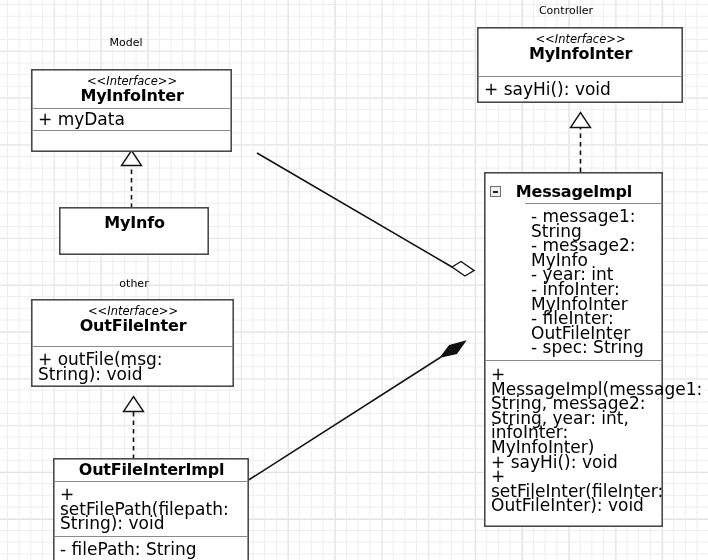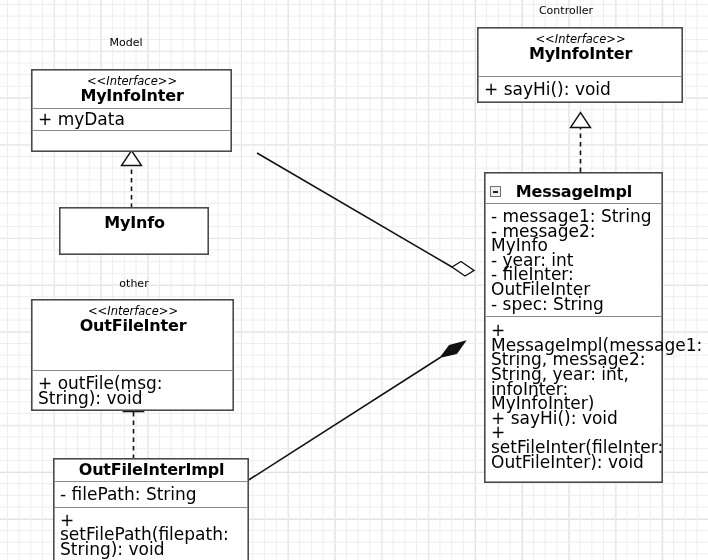--- a/index.html
+++ b/index.html
@@ -180,56 +180,57 @@
       <div class="cls-name">MyInfo</div>
     </div>
     <div class="compartment" style="border-top:none; height:16px;"></div>
   </div>
 
   <div class="uml-box" style="left:31px; top:299px; width:203px;">
     <div class="compartment c-head" style="padding-bottom:12px;">
       <div class="stereotype">&lt;&lt;Interface&gt;&gt;</div>
       <div class="cls-name">OutFileInter</div>
     </div>
-    <div class="compartment" style="padding-top:5px; padding-bottom:5px;margin-top:24px;">
+    <div class="compartment" style="padding-top:5px; padding-bottom:5px;">
       <div class="member">+ outFile(msg: String): void</div>
     </div>
   </div>
 
   <div class="uml-box" style="left:53px; top:458px; width:196px;">
     <div class="compartment c-head" style="padding-top:3px; padding-bottom:3px;">
       <div class="cls-name">OutFileInterImpl</div>
     </div>
     <div class="compartment" style="padding-top:5px; padding-bottom:5px;">
+      <div class="member">+ setFilePath(filepath: String): void</div>
+    </div>
+    <div class="compartment" style="padding-top:5px; padding-bottom:5px;">
       <div class="member">- filePath: String</div>
-    </div>
-    <div class="compartment" style="padding-top:5px; padding-bottom:5px;">
-      <div class="member">+ setFilePath(filepath: String): void</div>
     </div>
   </div>
 
   <div class="uml-box" style="left:477px; top:27px; width:206px;">
     <div class="compartment c-head" style="padding-bottom:14px;">
       <div class="stereotype">&lt;&lt;Interface&gt;&gt;</div>
       <div class="cls-name">MyInfoInter</div>
     </div>
     <div class="compartment" style="padding-top:5px; padding-bottom:5px;">
       <div class="member">+ sayHi(): void</div>
     </div>
   </div>
 
   <div class="uml-box" style="left:484px; top:172px; width:179px;">
     <div class="compartment c-head head-with-icon" style="padding-top:3px; padding-bottom:3px;margin-top:8px;">
       <span class="collapse-icon"></span>
       <div class="cls-name">MessageImpl</div>
     </div>
-    <div class="compartment" style="padding-top:5px; padding-bottom:5px;">
+    <div class="compartment" style="padding-top:5px; padding-bottom:5px;margin-left:40px;">
       <div class="member">- message1: String</div>
       <div class="member">- message2: MyInfo</div>
       <div class="member">- year: int</div>
+      <div class="member">- infoInter: MyInfoInter</div>
       <div class="member">- fileInter: OutFileInter</div>
       <div class="member">- spec: String</div>
     </div>
     <div class="compartment" style="padding-top:6px; padding-bottom:6px; height:166px;">
       <div class="member">+ MessageImpl(message1: String, message2: String, year: int, infoInter: MyInfoInter)</div>
       <div class="member">+ sayHi(): void</div>
       <div class="member">+ setFileInter(fileInter: OutFileInter): void</div>
     </div>
   </div>
 

